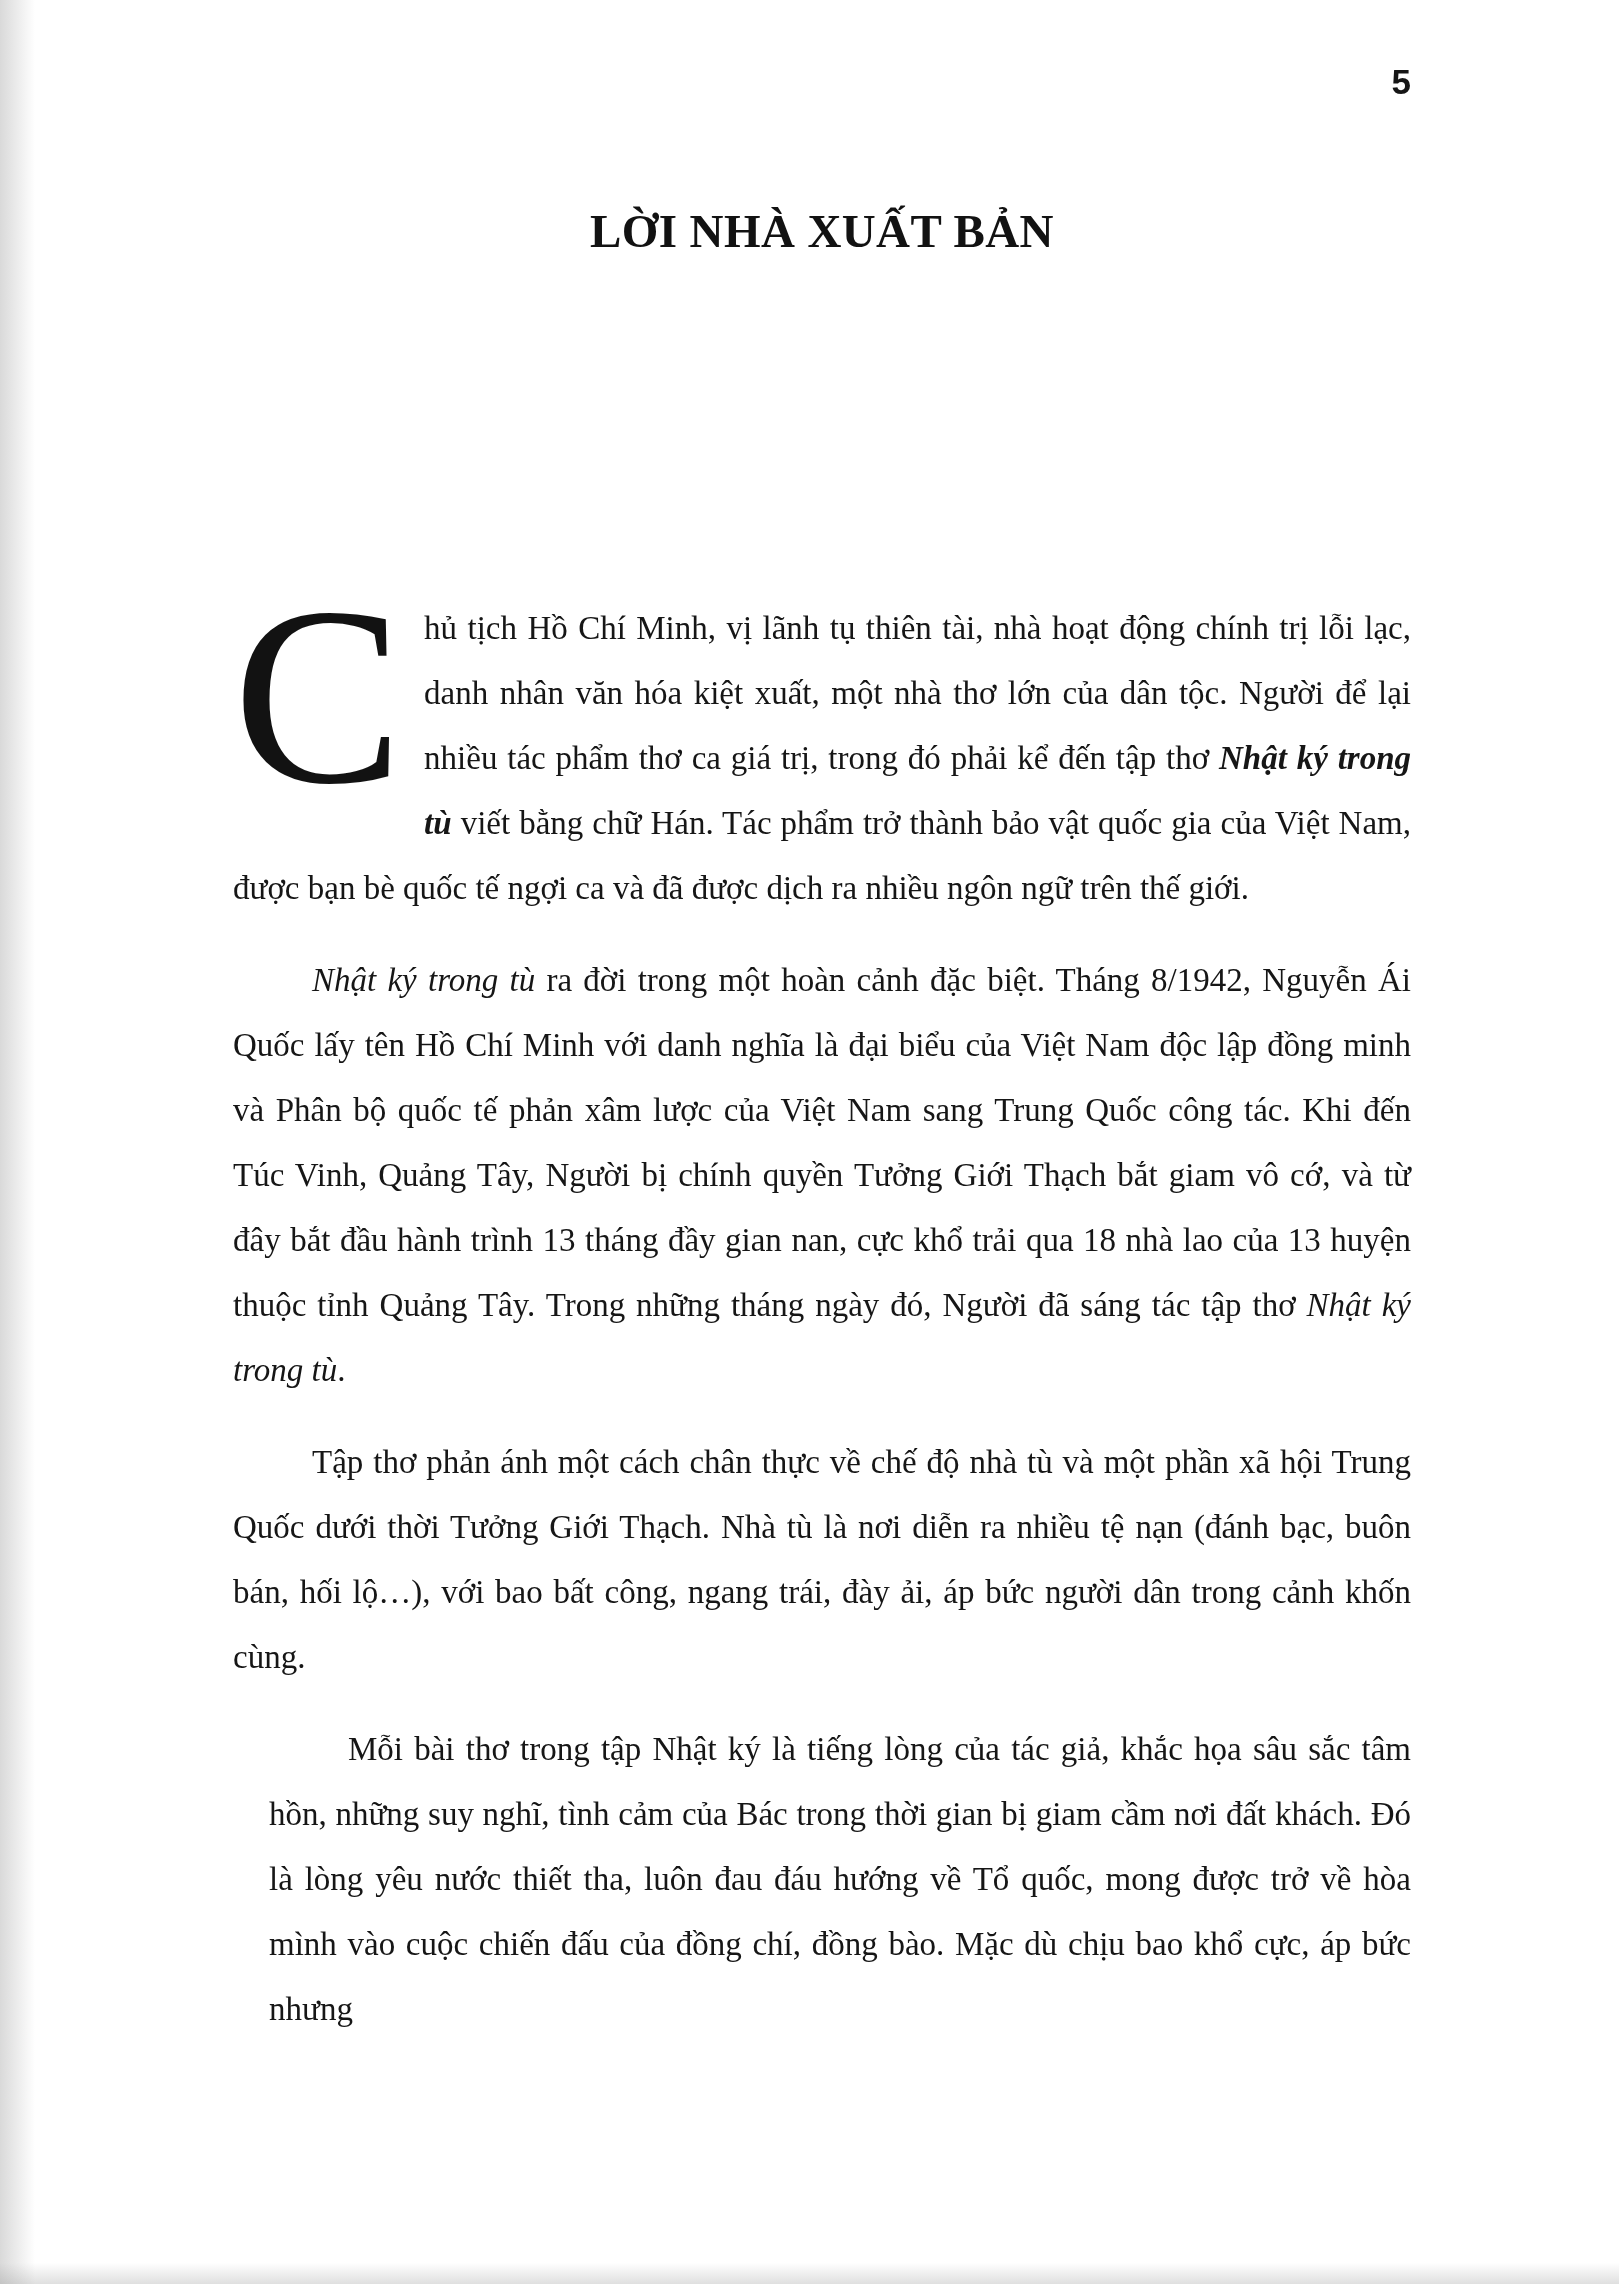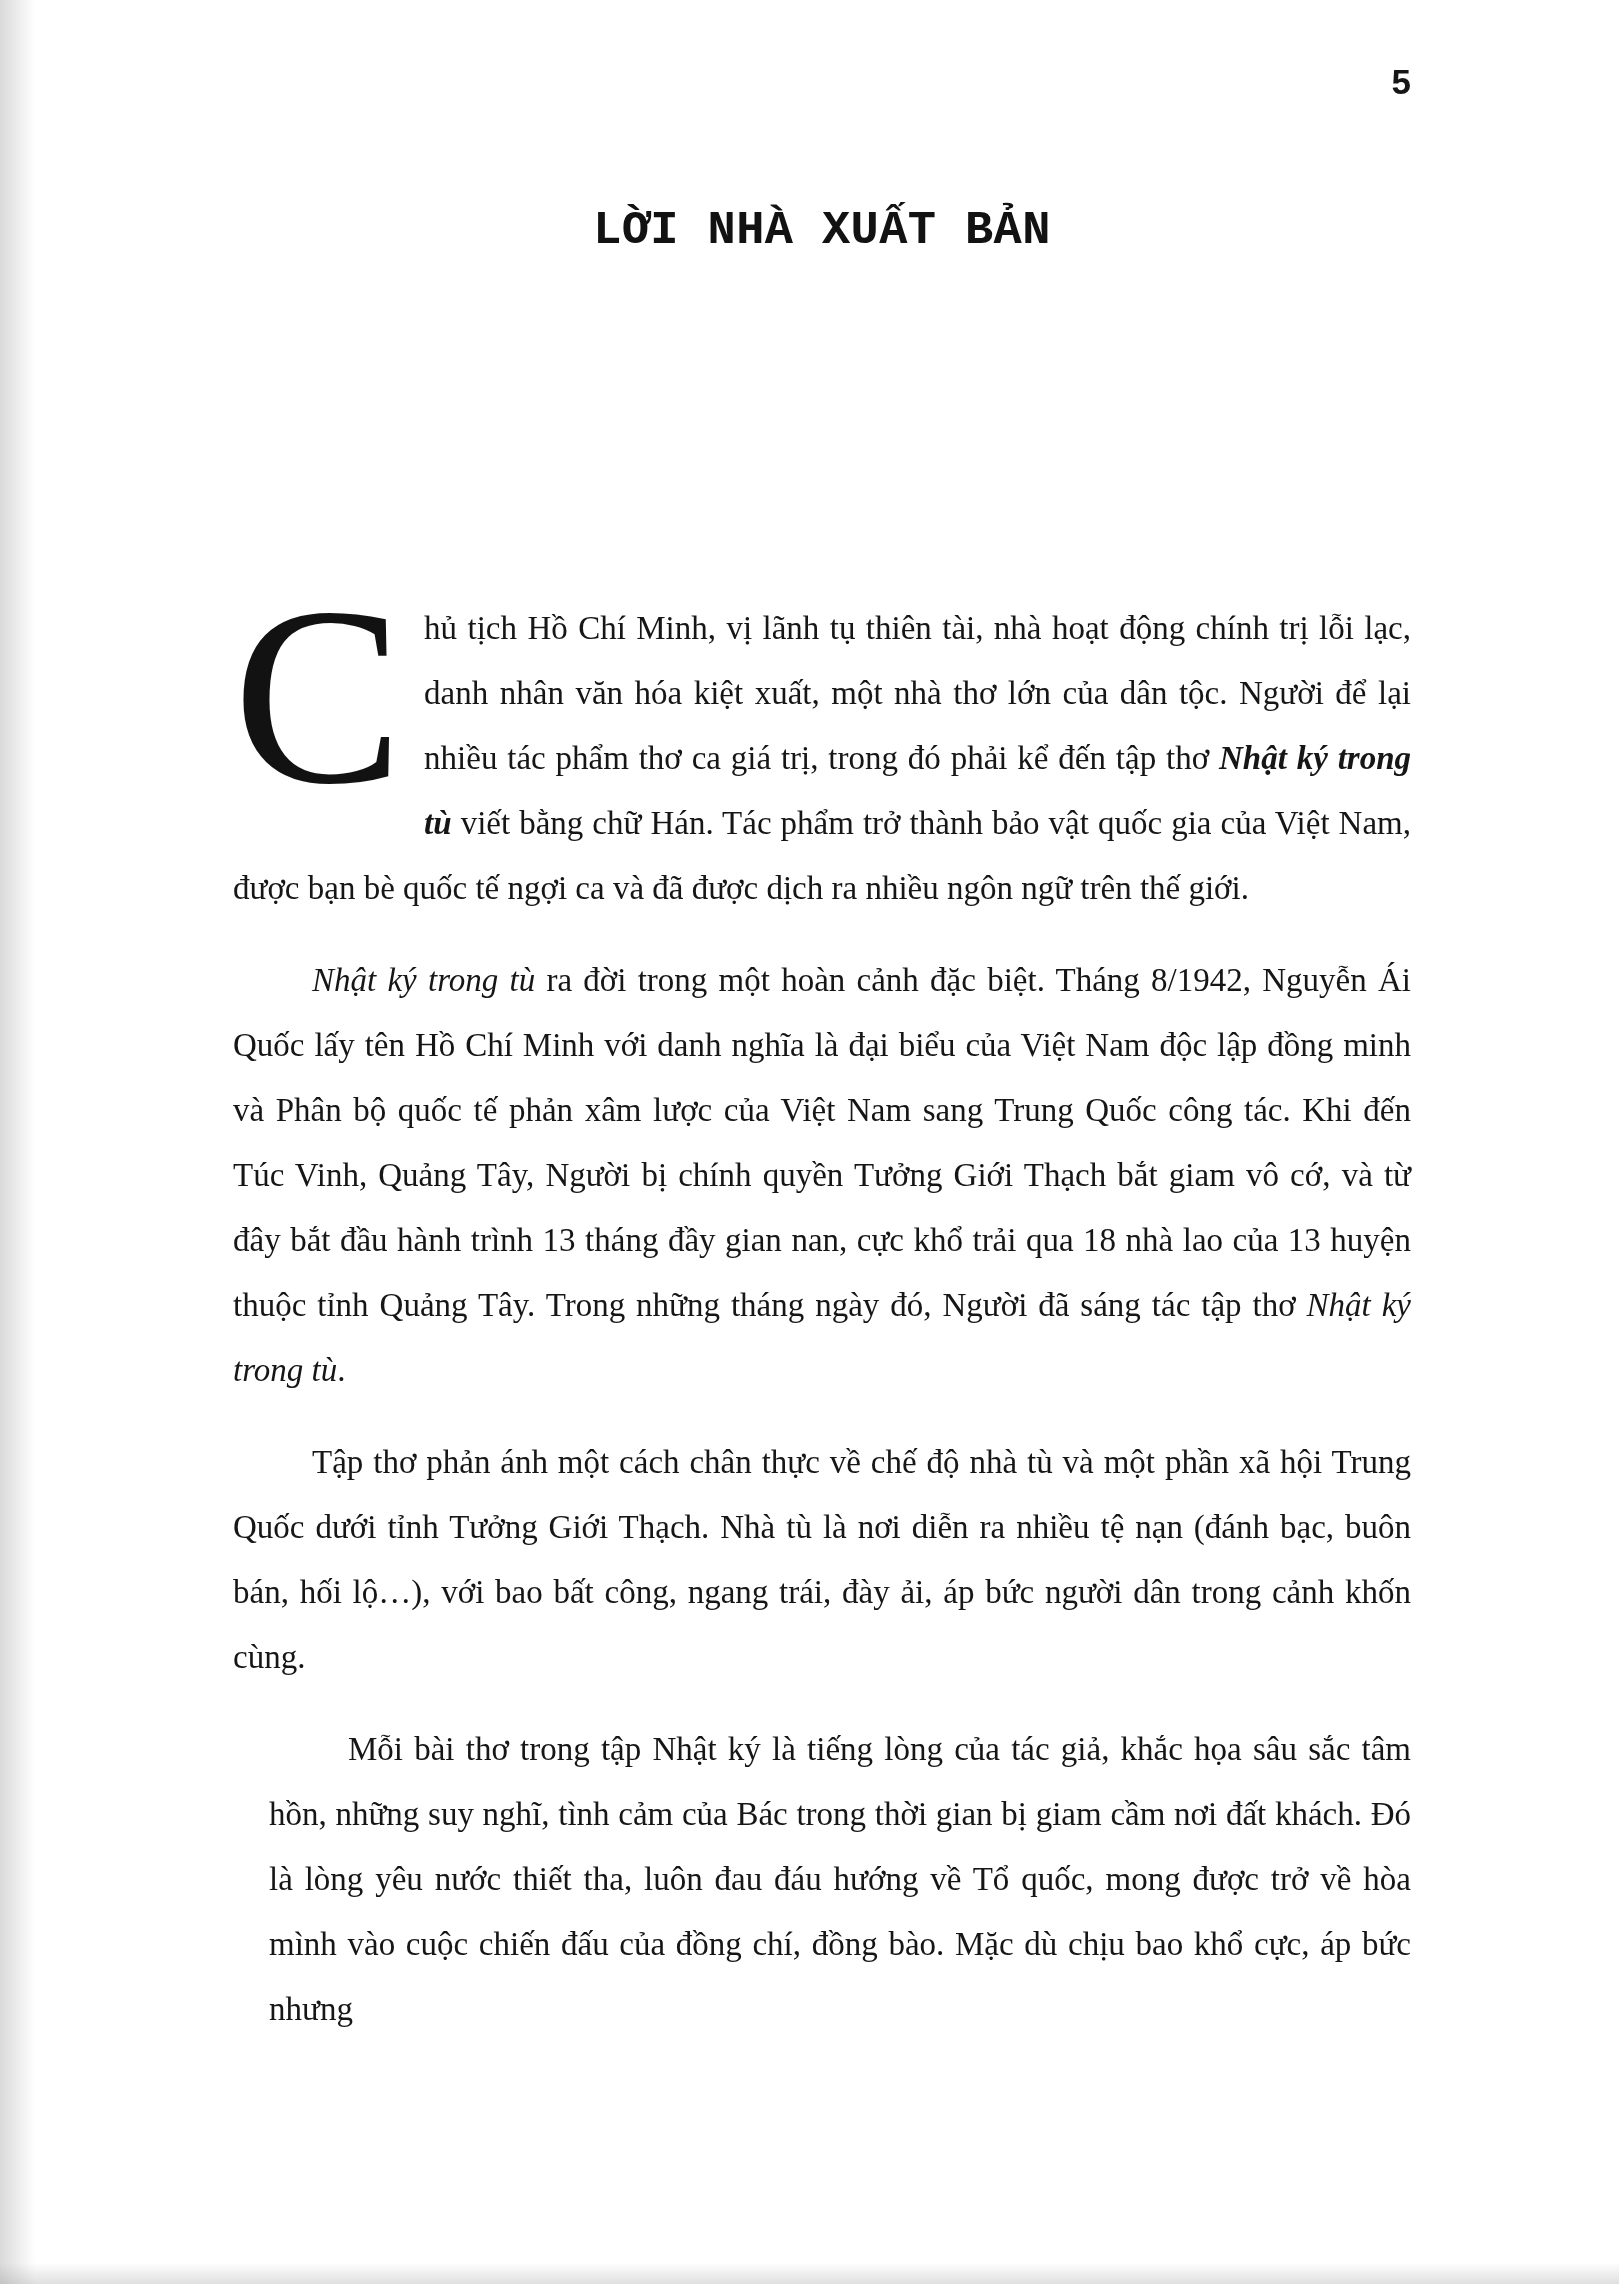--- a/index.html
+++ b/index.html
@@ -44,21 +44,21 @@
   }
   .content {
     position: absolute;
     left: 233px;
     top: 0;
     width: 1178px;
   }
   .title {
     margin: 206px 0 0 0;
     text-align: center;
-    font-family: Liberation Mono, monospace;
+    font-family: Liberation Serif, serif;
     font-weight: 700;
     font-size: 47px;
     line-height: 50px;
     letter-spacing: 0.4px;
     color: #121212;
   }
   .body-text {
     margin-top: 340px;
     font-size: 33px;
     line-height: 65px;
@@ -108,20 +108,20 @@
     <div class="body-text">
 
       <p class="para"><span class="dropcap">C</span><span>hủ tịch Hồ Chí Minh, vị lãnh tụ thiên tài, nhà hoạt động chính trị lỗi lạc, danh nhân văn hóa kiệt xuất, một nhà thơ lớn của dân tộc. Người để lại nhiều tác phẩm thơ ca giá trị, trong đó phải kể đến tập thơ</span>
         <span class="bold-italic">Nhật ký trong tù</span>
         <span>viết bằng chữ Hán. Tác phẩm trở thành bảo vật quốc gia của Việt Nam, được bạn bè quốc tế ngợi ca và đã được dịch ra nhiều ngôn ngữ trên thế giới.</span></p>
 
       <p class="para indent"><span class="italic">Nhật ký trong tù</span>
         <span>ra đời trong một hoàn cảnh đặc biệt. Tháng 8/1942, Nguyễn Ái Quốc lấy tên Hồ Chí Minh với danh nghĩa là đại biểu của Việt Nam độc lập đồng minh và Phân bộ quốc tế phản xâm lược của Việt Nam sang Trung Quốc công tác. Khi đến Túc Vinh, Quảng Tây, Người bị chính quyền Tưởng Giới Thạch bắt giam vô cớ, và từ đây bắt đầu hành trình 13 tháng đầy gian nan, cực khổ trải qua 18 nhà lao của 13 huyện thuộc tỉnh Quảng Tây. Trong những tháng ngày đó, Người đã sáng tác tập thơ</span>
         <span class="italic">Nhật ký trong tù</span><span>.</span></p>
 
-      <p class="para indent"><span>Tập thơ phản ánh một cách chân thực về chế độ nhà tù và một phần xã hội Trung Quốc dưới tỉnh Tưởng Giới Thạch. Nhà tù là nơi diễn ra nhiều tệ nạn (đánh bạc, buôn bán, hối lộ…), với bao bất công, ngang trái, đày ải, áp bức người dân trong cảnh khốn cùng.</span></p>
+      <p class="para indent"><span>Tập thơ phản ánh một cách chân thực về chế độ nhà tù và một phần xã hội Trung Quốc dưới thời Tưởng Giới Thạch. Nhà tù là nơi diễn ra nhiều tệ nạn (đánh bạc, buôn bán, hối lộ…), với bao bất công, ngang trái, đày ải, áp bức người dân trong cảnh khốn cùng.</span></p>
 
       <p class="para indent"><span>Mỗi bài thơ trong tập Nhật ký là tiếng lòng của tác giả, khắc họa sâu sắc tâm hồn, những suy nghĩ, tình cảm của Bác trong thời gian bị giam cầm nơi đất khách. Đó là lòng yêu nước thiết tha, luôn đau đáu hướng về Tổ quốc, mong được trở về hòa mình vào cuộc chiến đấu của đồng chí, đồng bào. Mặc dù chịu bao khổ cực, áp bức nhưng</span></p>
 
     </div>
   </div>
 </div>
 
 
 </body></html>

